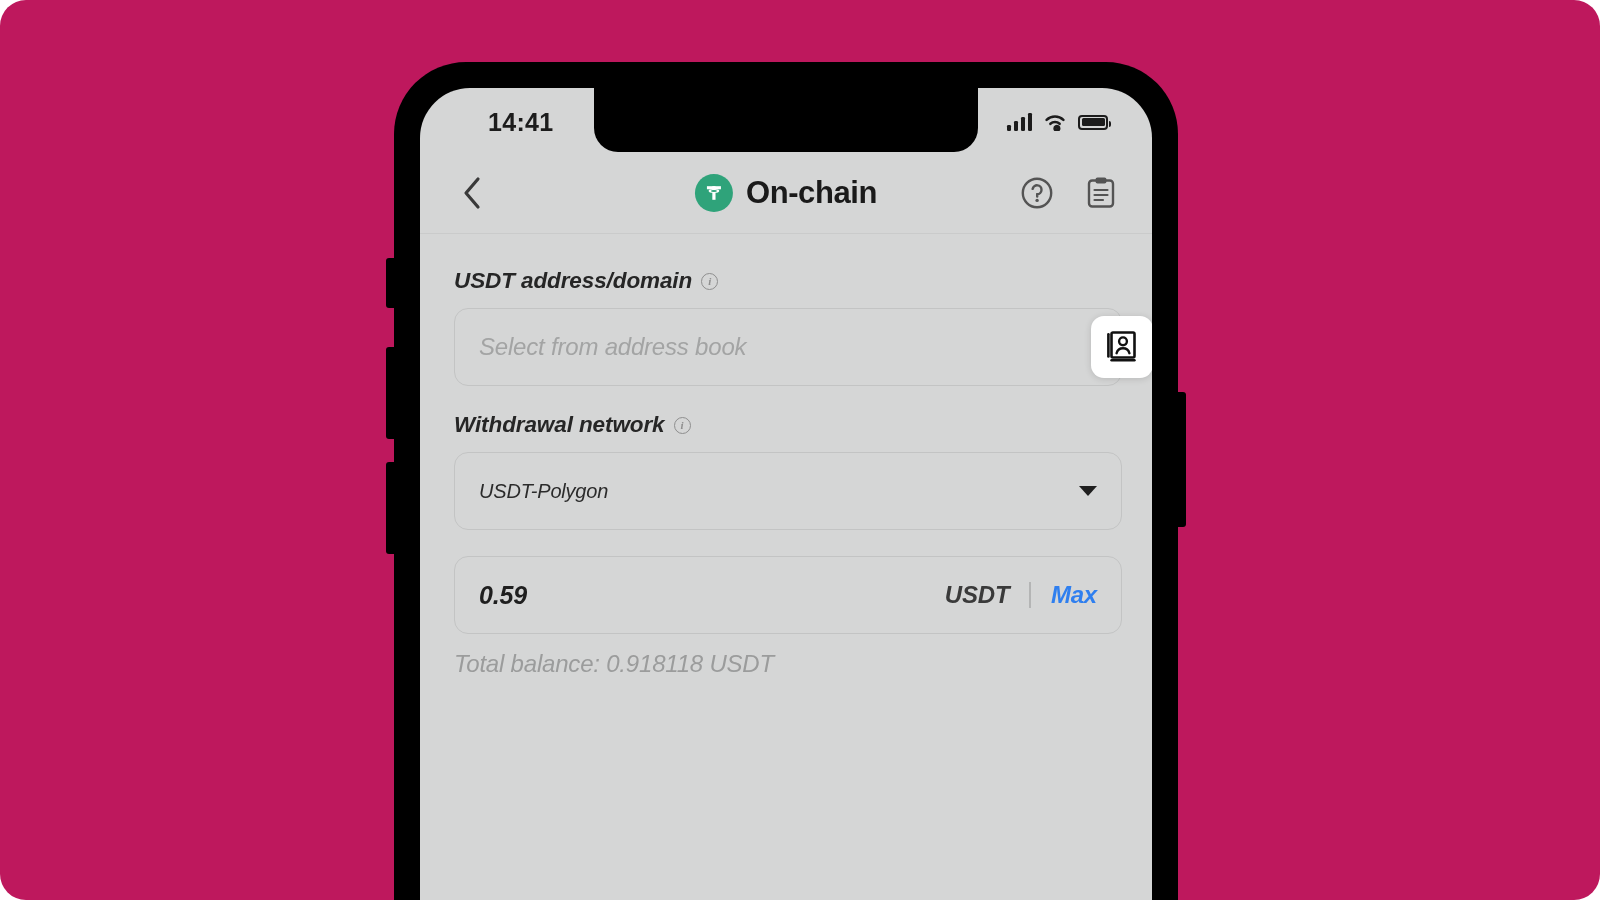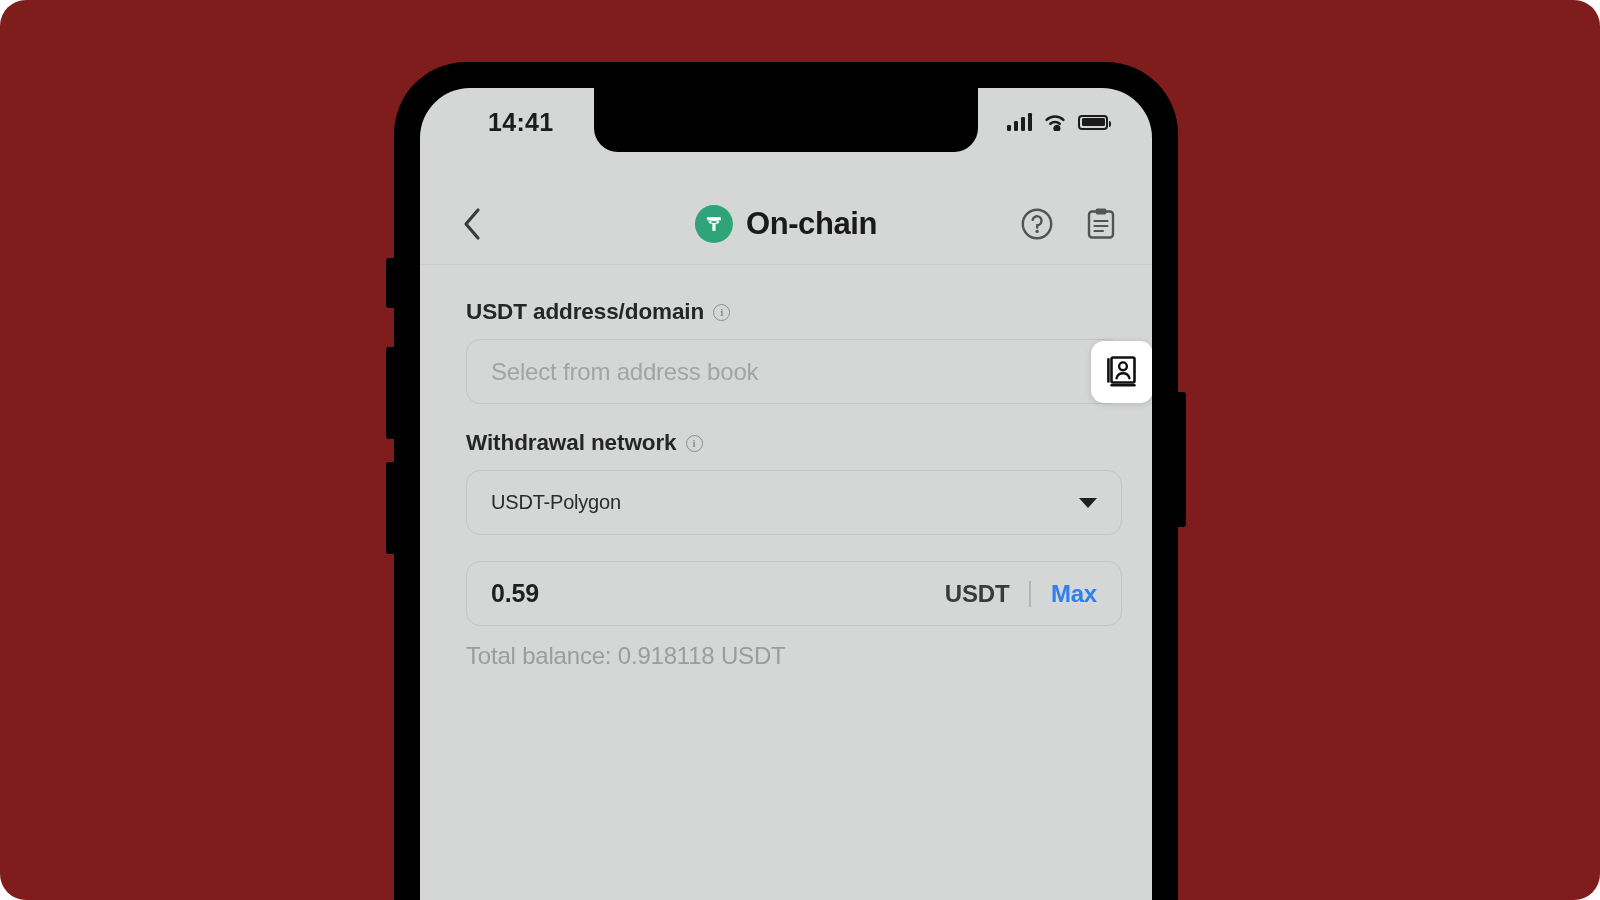--- a/index.html
+++ b/index.html
@@ -8,21 +8,21 @@
     width:1600px; height:900px;
     overflow:hidden;
     background:#ffffff;
     font-family:"Liberation Sans", sans-serif;
   }
 
   
   #canvas {
     position:relative;
     width:1600px; height:900px;
-    background:#7f1d1d;
+    background:#be185d;
     border-radius:26px;
     overflow:hidden;
   }
 
   
   #phone {
     position:absolute;
     left:394px;
     top:62px;
     width:784px;
@@ -135,21 +135,20 @@
   }
 
   
   #nav-bar {
     position:relative;
     height:82px;
     display:flex;
     align-items:center;
     padding:0 30px 0 28px;
     border-bottom:1px solid #cacbcb;
-    margin-top:31px;
   }
   #back-button {
     width:48px; height:48px;
     display:flex; align-items:center; justify-content:center;
     cursor:pointer;
   }
   #nav-title-group {
     position:absolute;
     left:50%;
     transform:translateX(-50%);
@@ -177,21 +176,22 @@
     gap:22px;
   }
   .nav-icon-btn {
     width:42px; height:42px;
     display:flex; align-items:center; justify-content:center;
     cursor:pointer;
   }
 
   
   #form-body {
-    padding:34px 30px 0 46px;
+    padding:34px 30px 0 34px;
+    font-style:italic;
   }
 
   .field-label-row {
     display:flex;
     align-items:center;
     justify-content:space-between;
     margin-bottom:14px;
   }
   .field-label {
     display:flex;
@@ -221,21 +221,21 @@
     color:#262626;
     text-decoration:underline;
     text-underline-offset:4px;
     cursor:pointer;
     letter-spacing:-.2px;
   }
 
   
   .input-box {
     position:relative;
-    height:65px;
+    height:78px;
     border:1px solid #c3c4c4;
     border-radius:14px;
     display:flex;
     align-items:center;
     padding:0 24px;
     background:transparent;
   }
   .field-group { margin-bottom:26px; }
 
   .placeholder-text {

